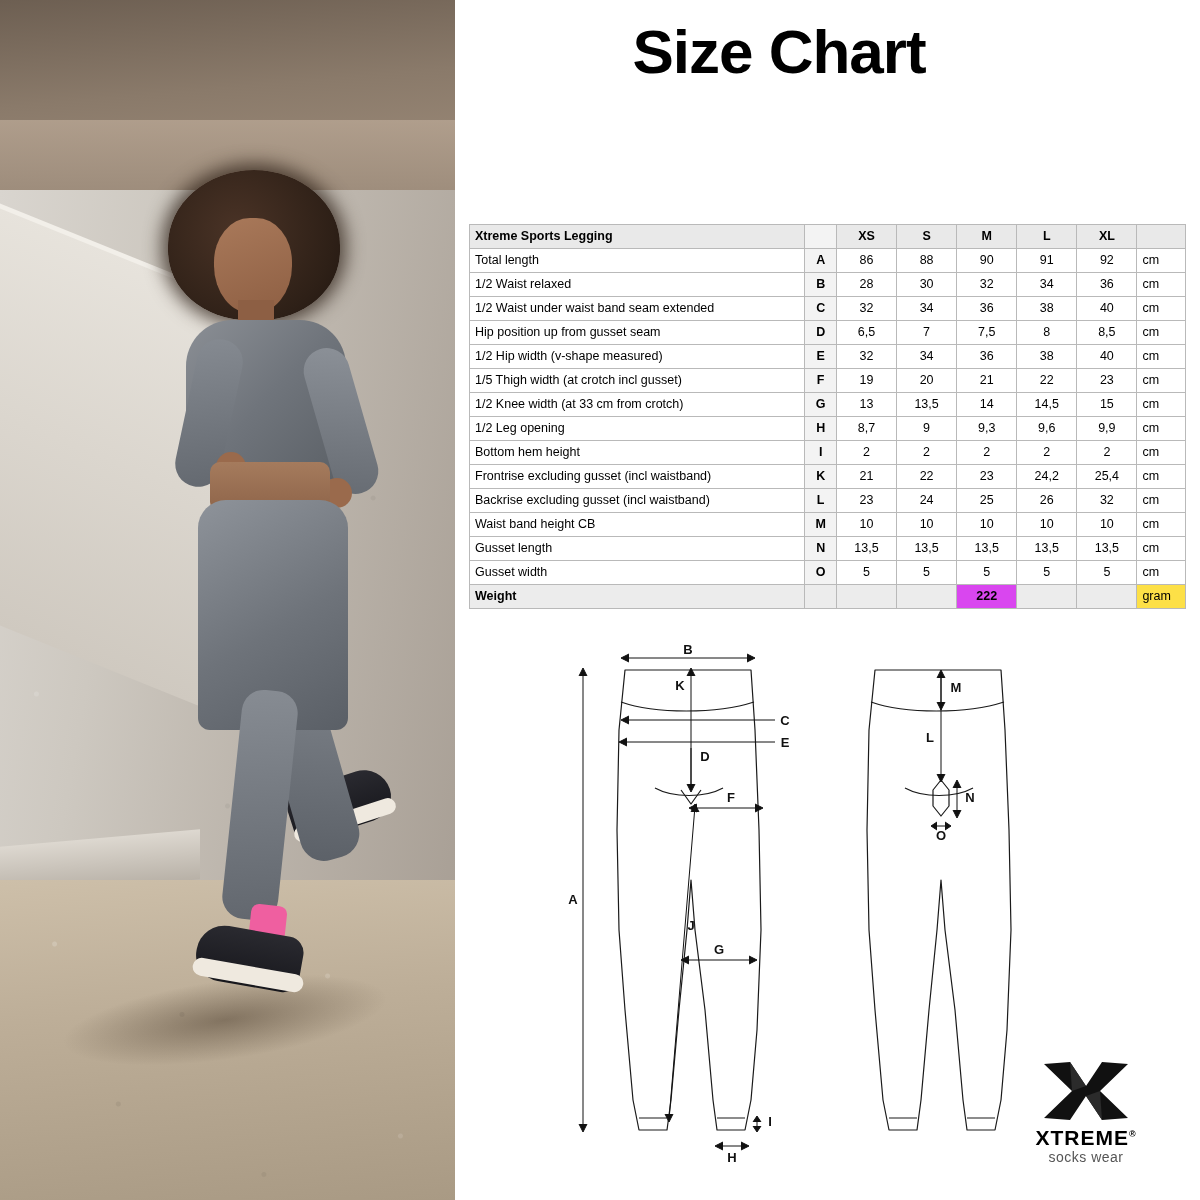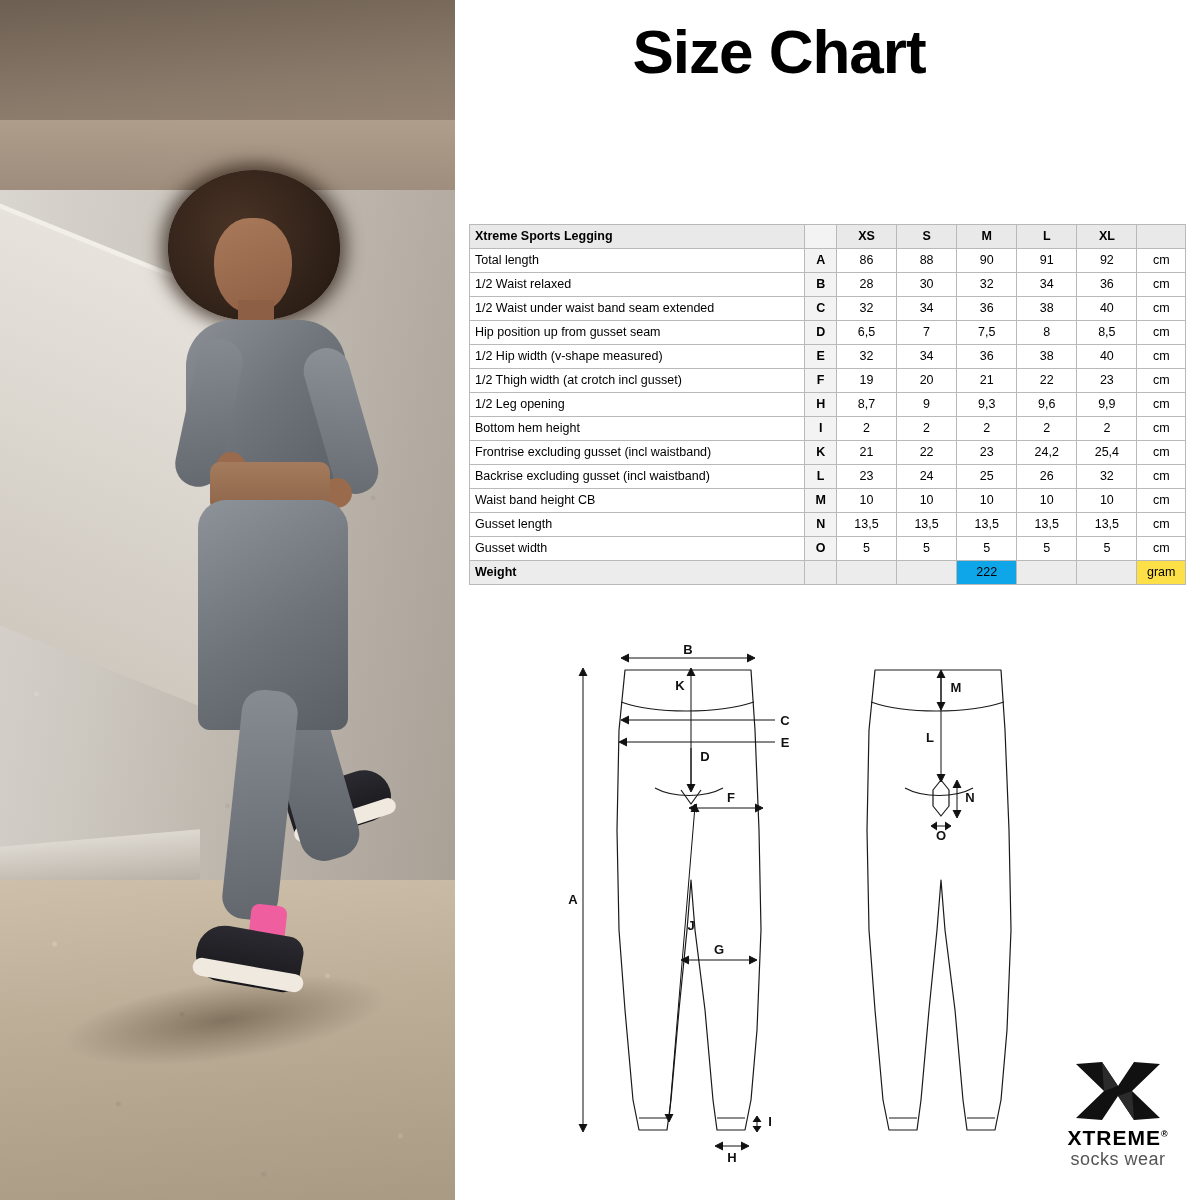--- a/index.html
+++ b/index.html
@@ -222,50 +222,50 @@
   table td, table th {
     border: 1px solid #b9b9b9;
     padding: 2px 5px;
     height: 23px;
     line-height: 19px;
     white-space: nowrap;
   }
   .c-label { text-align: left; width: 318px; margin-left: 38px; }
   .c-letter { text-align: center; width: 30px; font-weight: bold; background: #f3f3f3; }
   .c-val { text-align: center; width: 57px; }
-  .c-unit { text-align: center; width: 46px; }
+  .c-unit { text-align: left; width: 46px; }
   thead td { font-weight: bold; background: #e9e9e9; }
   thead td.c-label { font-weight: bold; }
   thead td.hdr-size { text-align: center; font-weight: bold; }
   tr.row-weight td { font-weight: bold; background: #ececec; }
-  tr.row-weight td.c-val-mid { font-weight: normal; background: #0ea5e9; }
+  tr.row-weight td.c-val-mid { font-weight: bold; background: #d946ef; }
   tr.row-weight td.unit-w { font-weight: normal; background: #fde047; }
 
   
   #draw {
     position: absolute;
     left: 455px; top: 630px;
     width: 745px; height: 540px;
   }
 
   
   #logo {
     position: absolute;
-    left: 1048px; top: 1058px;
+    left: 1016px; top: 1058px;
     width: 140px; height: 120px;
     text-align: center;
   }
   #logo .mark { display: block; }
   #logo .brand {
     font-size: 21px; font-weight: bold; letter-spacing: 1px; color: #000;
     margin-top: 2px;
   }
   #logo .brand sup { font-size: 9px; vertical-align: super; }
   #logo .sub {
-    font-size: 18px; color: #555; letter-spacing: .5px; margin-top: -1px;
+    font-size: 14px; color: #555; letter-spacing: .5px; margin-top: -1px;
   }
 </style>
 </head>
 <body>
 
 <div id="page">
 
   <div id="photo">
     <div class="ph-layer ph-ceiling"></div>
     <div class="ph-layer ph-ceiling2"></div>
@@ -362,27 +362,37 @@
           <td class="c-label">1/2 Hip width (v-shape measured)</td>
           <td class="c-letter">E</td>
           <td class="c-val">32</td>
           <td class="c-val">34</td>
           <td class="c-val">36</td>
           <td class="c-val">38</td>
           <td class="c-val">40</td>
           <td class="c-unit">cm</td>
         </tr>
         <tr>
-          <td class="c-label">1/2 Thigh width (at crotch incl gusset)</td>
+          <td class="c-label">1/5 Thigh width (at crotch incl gusset)</td>
           <td class="c-letter">F</td>
           <td class="c-val">19</td>
           <td class="c-val">20</td>
           <td class="c-val">21</td>
           <td class="c-val">22</td>
           <td class="c-val">23</td>
+          <td class="c-unit">cm</td>
+        </tr>
+        <tr>
+          <td class="c-label">1/2 Knee width (at 33 cm from crotch)</td>
+          <td class="c-letter">G</td>
+          <td class="c-val">13</td>
+          <td class="c-val">13,5</td>
+          <td class="c-val">14</td>
+          <td class="c-val">14,5</td>
+          <td class="c-val">15</td>
           <td class="c-unit">cm</td>
         </tr>
         <tr>
           <td class="c-label">1/2 Leg opening</td>
           <td class="c-letter">H</td>
           <td class="c-val">8,7</td>
           <td class="c-val">9</td>
           <td class="c-val">9,3</td>
           <td class="c-val">9,6</td>
           <td class="c-val">9,9</td>

